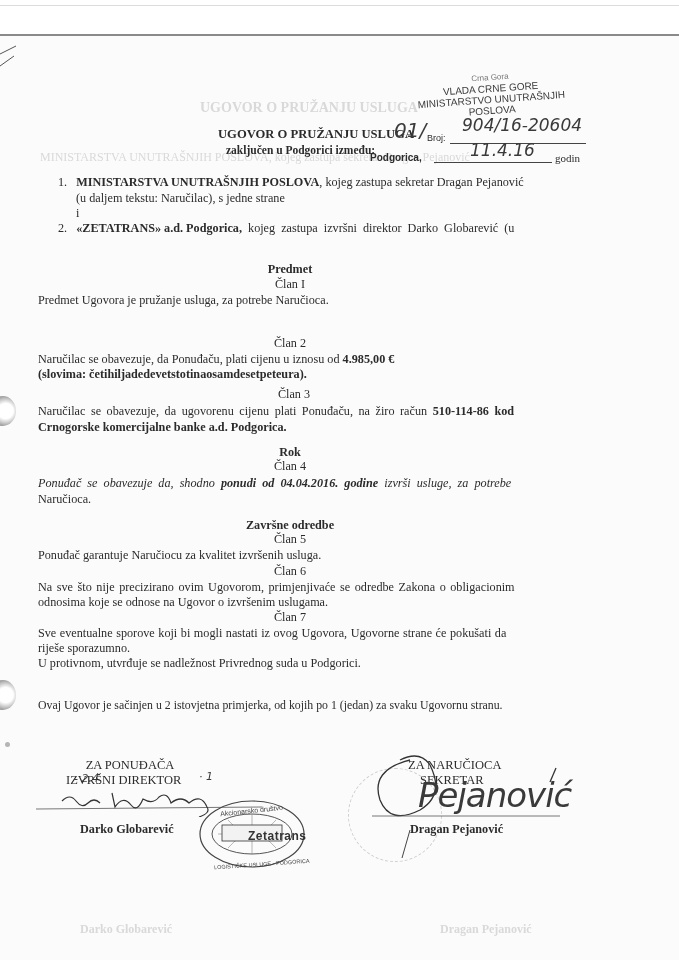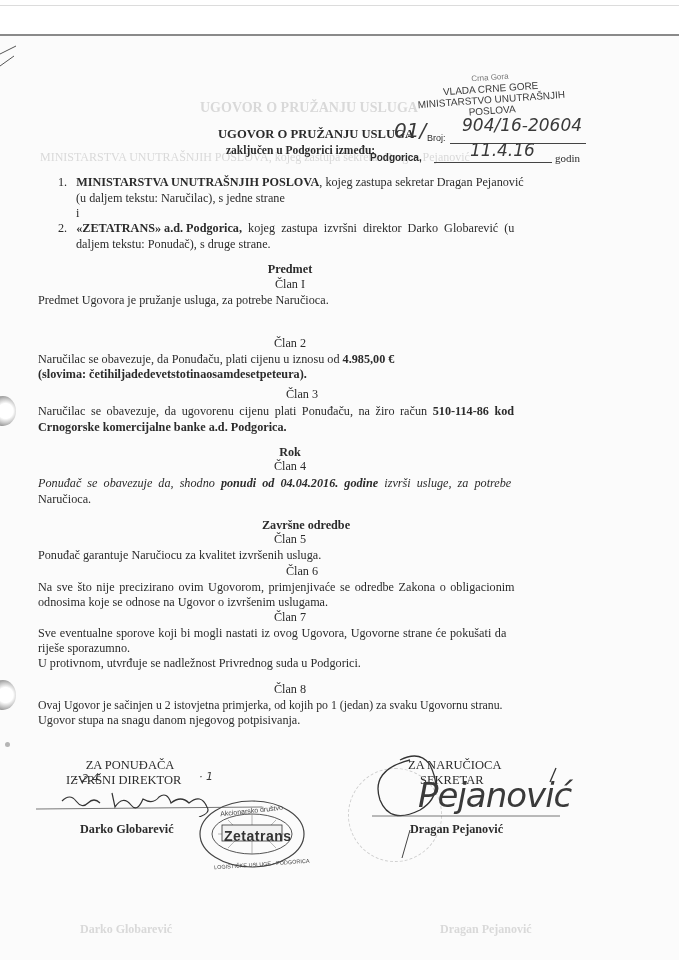--- a/index.html
+++ b/index.html
@@ -96,58 +96,55 @@
   <div class="t" style="left:58px;top:175px;">
     <span>1.</span>
     <span style="display:inline-block;width:6px"></span><span class="b">MINISTARSTVA UNUTRAŠNJIH POSLOVA</span><span>, kojeg zastupa sekretar Dragan Pejanović</span>
   </div>
   <div class="t" style="left:76px;top:191px;">(u daljem tekstu: Naručilac), s jedne strane</div>
   <div class="t" style="left:76px;top:206px;">i</div>
   <div class="t" style="left:58px;top:221px;">
     <span>2.</span>
     <span style="display:inline-block;width:6px"></span><span class="b">«ZETATRANS» a.d. Podgorica,</span><span style="word-spacing:3px;"> kojeg zastupa izvršni direktor Darko Globarević (u</span>
   </div>
-  <div class="t" style="left:76px;top:237px;">daljem tekstu: Ponudač), s druge strane.</div>
 
   <div class="t b c" style="left:0;width:580px;top:262px;">Predmet</div>
   <div class="t" style="left:38px;top:293px;">Predmet Ugovora je pružanje usluga, za potrebe Naručioca.</div>
   <div class="t c" style="left:0;width:580px;top:277px;">Član I</div>
 
   <div class="t c" style="left:0;width:580px;top:336px;">Član 2</div>
   <div class="t" style="left:38px;top:352px;">
     <span>Naručilac se obavezuje, da Ponuđaču, plati cijenu u iznosu od </span><span class="b">4.985,00 €</span>
   </div>
   <div class="t b" style="left:38px;top:367px;">(slovima: četihiljadedevetstotinaosamdesetpeteura).</div>
 
-  <div class="t c" style="left:12px;width:580px;top:387px;">Član 3</div>
+  <div class="t c" style="left:4px;width:580px;top:387px;">Član 3</div>
   <div class="t" style="left:38px;top:404px;word-spacing:2.5px;">
     <span>Naručilac se obavezuje, da ugovorenu cijenu plati Ponuđaču, na žiro račun </span><span class="b">510-114-86 kod</span>
   </div>
   <div class="t b" style="left:38px;top:420px;">Crnogorske komercijalne banke a.d. Podgorica.</div>
 
   <div class="t b c" style="left:0;width:580px;top:445px;">Rok</div>
   <div class="t c" style="left:0;width:580px;top:459px;">Član 4</div>
   <div class="t" style="left:38px;top:476px;word-spacing:3px;font-style:italic;">
     <span>Ponuđač se obavezuje da, shodno </span><span class="b">ponudi od 04.04.2016. godine</span><span> izvrši usluge, za potrebe</span>
   </div>
   <div class="t" style="left:38px;top:492px;">Naručioca.</div>
 
-  <div class="t b c" style="left:0;width:580px;top:518px;padding-left:16px;">Završne odredbe</div>
+  <div class="t b c" style="left:0;width:580px;top:518px;">Završne odredbe</div>
   <div class="t c" style="left:0;width:580px;top:532px;">Član 5</div>
   <div class="t" style="left:38px;top:548px;">Ponuđač garantuje Naručiocu za kvalitet izvršenih usluga.</div>
-  <div class="t c" style="left:12px;width:580px;top:564px;">Član 6</div>
+  <div class="t c" style="left:0;width:580px;top:564px;">Član 6</div>
   <div class="t" style="left:38px;top:580px;word-spacing:1.5px;">Na sve što nije precizirano ovim Ugovorom, primjenjivaće se odredbe Zakona o obligacionim</div>
   <div class="t" style="left:38px;top:595px;">odnosima koje se odnose na Ugovor o izvršenim uslugama.</div>
   <div class="t c" style="left:0;width:580px;top:610px;">Član 7</div>
   <div class="t" style="left:38px;top:626px;word-spacing:0.5px;">Sve eventualne sporove koji bi mogli  nastati iz ovog Ugovora, Ugovorne strane će pokušati da</div>
   <div class="t" style="left:38px;top:641px;">riješe sporazumno.</div>
   <div class="t" style="left:38px;top:656px;">U protivnom, utvrđuje se nadležnost Privrednog suda u Podgorici.</div>
-  <div class="t c" style="left:0;width:580px;top:682px;">Član 8</div>
   <div class="t" style="left:38px;top:698px;font-size:11.8px;">Ovaj Ugovor je sačinjen u 2 istovjetna primjerka, od kojih po 1 (jedan) za svaku Ugovornu stranu.</div>
-  <div class="t" style="left:38px;top:713px;">Ugovor stupa  na snagu danom njegovog potpisivanja.</div>
 
   <div class="hole" style="top:396px;"></div>
   <div class="hole" style="top:680px;"></div>
   <div class="dot" style="left:5px;top:742px;"></div>
 
   <div class="t c" style="left:80px;width:100px;top:758px;font-size:12.5px;">ZA PONUĐAČA</div>
   <div class="hand" style="left:34px;top:772px;font-size:11px;margin-left:40px;">- 2.4</div>
   <div class="t" style="left:66px;top:773px;font-size:12.5px;">IZVRŠNI DIREKTOR</div>
   <div class="hand" style="left:199px;top:770px;font-size:11px;">· 1</div>
   <svg style="position:absolute;left:32px;top:785px;width:230px;height:32px;" viewBox="0 0 230 32">
@@ -155,21 +152,21 @@
     <path d="M30 16 q8 -8 14 0 t12 2 q6 -6 12 0 M80 8 l3 14 q8 -12 16 -2 q6 8 12 -6 q10 6 16 -2 q8 -6 12 6 q10 -8 18 0 q12 -10 18 4 q4 6 -8 10" stroke="#333" stroke-width="1.2" fill="none"></path>
   </svg>
   <div class="t b" style="left:80px;top:822px;font-size:12.2px;">Darko Globarević</div>
 
   <svg class="oval-stamp" viewBox="0 0 110 72">
     <ellipse cx="54" cy="36" rx="52" ry="33" fill="none" stroke="#444" stroke-width="1.2"></ellipse>
     <ellipse cx="54" cy="36" rx="40" ry="20" fill="none" stroke="#555" stroke-width="1"></ellipse>
     <path d="M20 36 h68 M54 16 v40 M30 22 q24 28 48 0 M30 50 q24 -28 48 0" stroke="#888" stroke-width="0.6" fill="none"></path>
     <rect x="24" y="27" width="60" height="16" fill="#f2f2f2" stroke="#333" stroke-width="0.8"></rect>
   </svg>
-  <div class="t b" style="left:224px;top:829px;font-size:14px;font-family:'Liberation Sans',sans-serif;color:#333;letter-spacing:0.5px;">Zetatrans</div>
+  <div class="t b" style="left:224px;top:829px;font-size:12px;font-family:'Liberation Sans',sans-serif;color:#333;letter-spacing:0.5px;padding-left:24px;">Zetatrans</div>
   <div class="t" style="left:220px;top:804px;font-size:7px;font-family:'Liberation Sans',sans-serif;color:#444;transform:rotate(-6deg);">Akcionarsko društvo</div>
   <div class="t" style="left:214px;top:857px;font-size:5.5px;font-family:'Liberation Sans',sans-serif;color:#444;transform:rotate(-4deg);">LOGISTIČKE USLUGE - PODGORICA</div>
 
   <div class="round-stamp"></div>
   <div class="t" style="left:408px;top:758px;font-size:12.5px;">ZA NARUČIOCA</div>
   <div class="t" style="left:420px;top:773px;font-size:12.5px;">SEKRETAR</div>
   <svg style="position:absolute;left:360px;top:750px;width:210px;height:80px;" viewBox="0 0 210 80">
     <path d="M50 10 q-40 10 -30 40 q10 25 40 10 q25 -15 10 -45 q-10 -15 -30 -5" stroke="#333" stroke-width="1.3" fill="none"></path>
     <path d="M12 66 L200 66" stroke="#555" stroke-width="0.8" fill="none"></path>
     <path d="M196 18 L190 32" stroke="#333" stroke-width="1.3" fill="none"></path>

